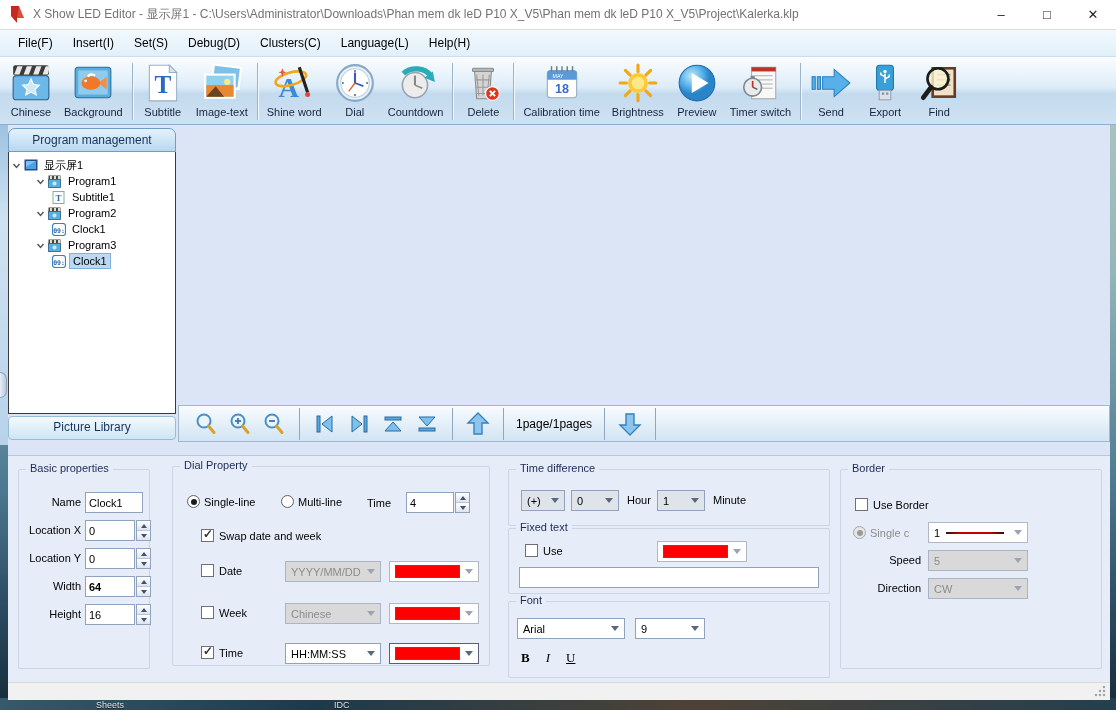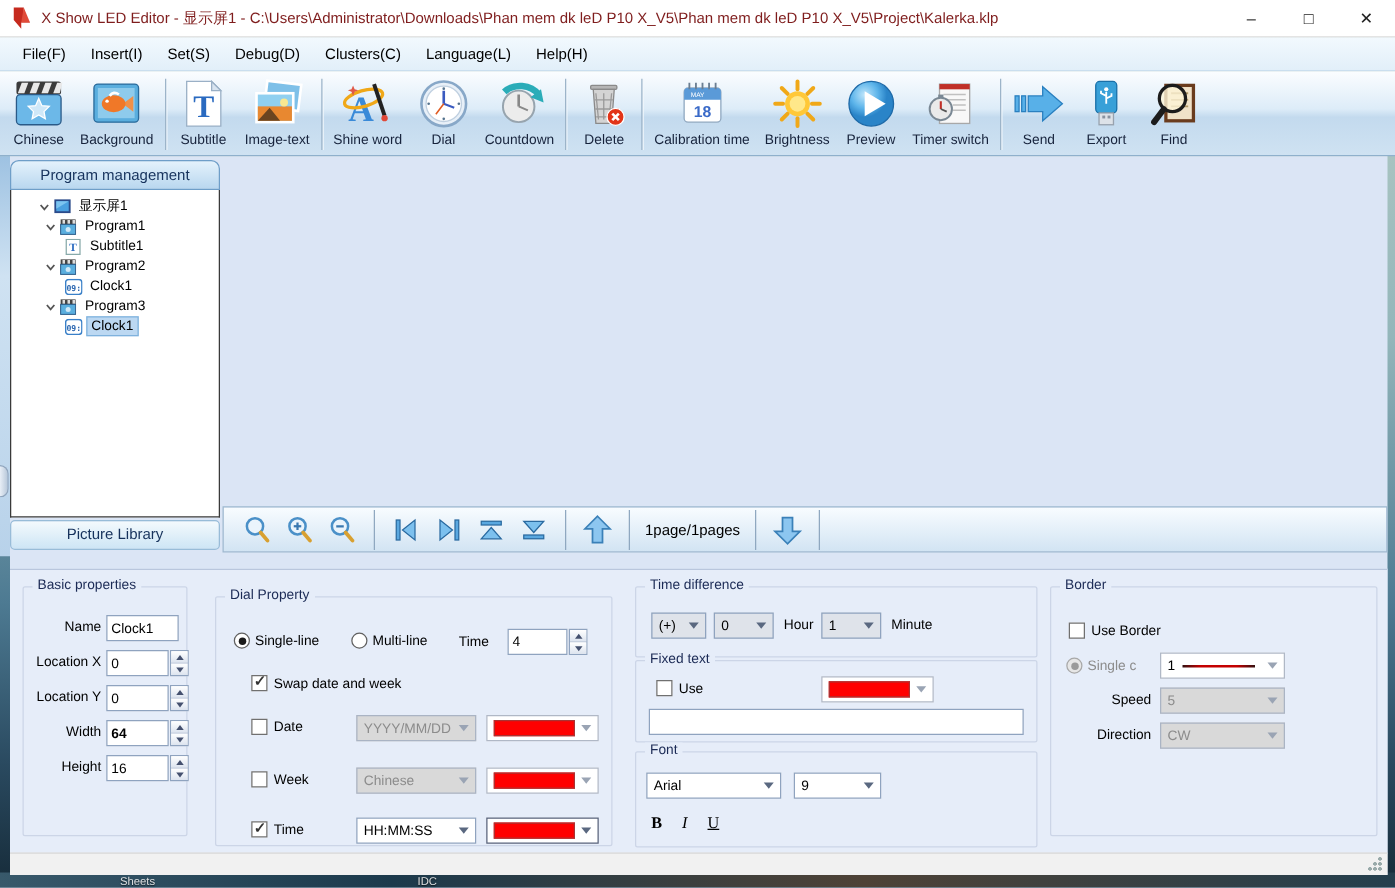--- a/index.html
+++ b/index.html
@@ -5,21 +5,21 @@
 *{margin:0;padding:0;box-sizing:border-box}
 html,body{width:1116px;height:710px;overflow:hidden}
 body{position:relative;font-family:"Liberation Sans",sans-serif;font-size:12px;color:#000;background:#6b8ca0}
 
 .desktop{position:absolute;inset:0;background:linear-gradient(180deg,#b9cec6 0%,#93b6ba 38%,#4d7a92 68%,#2a4a60 86%,#162b39 100%)}
 .desktop-band{position:absolute;left:0;top:698px;width:1116px;height:12px;background:linear-gradient(90deg,#38596b,#1c3a4c 28%,#4e4236 62%,#243f4e 100%)}
 .desktop-text{position:absolute;top:700px;font-size:9px;color:rgba(255,255,255,.85);text-shadow:0 1px 1px rgba(0,0,0,.7)}
 
 .titlebar{position:absolute;left:0;top:0;width:1116px;height:30px;background:#fff;border-bottom:1px solid #dcdcdc;display:flex;align-items:center}
 .app-icon{width:17px;height:19px;margin:0 7px 0 9px}
-.title-text{font-size:12px;color:#7f1d1d;white-space:nowrap}
+.title-text{font-size:12px;color:#737373;white-space:nowrap}
 .win-controls{margin-left:auto;display:flex;height:30px}
 .wc{width:46px;display:flex;align-items:center;justify-content:center;font-size:13px;color:#222}
 .menubar{position:absolute;left:0;top:30px;width:1116px;height:27px;background:linear-gradient(180deg,#f2f9fe,#e2eff9);border-bottom:1px solid #cadeee;display:flex;align-items:center;padding-left:8px}
 .menu-item{padding:4px 10px;font-size:12px;color:#000}
 .toolbar{position:absolute;left:0;top:57px;width:1116px;height:68px;background:linear-gradient(180deg,#fbfdff 0%,#ddecf8 45%,#c3daee 55%,#cfe2f2 100%);border-bottom:1px solid #8fb0cc;display:flex;align-items:stretch;padding:2px 0 0 4px}
 .tbtn{display:flex;flex-direction:column;align-items:center;justify-content:flex-start;padding:2px 6px 0 6px}
 .ticon{height:44px;display:flex;align-items:center;justify-content:center}
 .tlabel{font-size:11px;color:#17233c;margin-top:1px;white-space:nowrap}
 .tsep{width:1px;background:#9cb4c9;box-shadow:1px 0 0 #f2f8fc;margin:4px 3px}
 
@@ -28,21 +28,21 @@
 .win-mid{position:absolute;left:8px;top:125px;width:1102px;height:575px;background:#dbe5f5}
 
 .sidebar{position:absolute;left:0;top:3px;width:168px;height:312px}
 .sidebar-header{height:24px;background:linear-gradient(180deg,#e4f2fc,#b9d7ef);border:1px solid #6e9ec8;border-radius:7px 7px 0 0;text-align:center;line-height:22px;font-size:12px;color:#16325c}
 .tree{position:absolute;left:0;top:24px;right:0;bottom:26px;background:#fff;border:1px solid #3a3a3a;border-top:none;padding-top:5px;overflow:hidden}
 .tree-item{display:flex;align-items:center;height:16px;font-size:11px;color:#000;white-space:nowrap}
 .tree-item .chev{width:14px;display:flex;justify-content:center}
 .t-ico{width:15px;height:14px;display:flex;align-items:center;justify-content:center;margin-right:3px}
 .tlbl{padding:0 3px;line-height:14px}
 .tlbl.sel{background:#bcd8f2;border:1px solid #7fb2dd}
-.d0{padding-left:19px}.d1{padding-left:24px}.d2{padding-left:42px}
+.d0{padding-left:0}.d1{padding-left:24px}.d2{padding-left:42px}
 .picture-library{position:absolute;left:0;bottom:0;width:168px;height:24px;background:linear-gradient(180deg,#f4fafd,#cde5f5);border:1px solid #98bcd8;border-radius:4px;text-align:center;line-height:21px;font-size:12px;color:#16325c}
 
 .canvas{position:absolute;left:170px;top:3px;width:932px;height:277px;background:#c1c1c1;border-left:1px solid #8f8f8f;border-top:1px solid #8f8f8f}
 .led{position:absolute;left:439px;top:131px;width:64px;height:19px;background:#000;border:1px solid #35d23a;display:flex;align-items:center;justify-content:center;font-family:"DejaVu Sans Mono",monospace;font-size:12px;font-weight:bold;color:#ff2318;letter-spacing:-1px}
 
 .navbar{position:absolute;left:170px;top:280px;width:932px;height:37px;background:linear-gradient(180deg,#f8fcff,#d2e4f3);border:1px solid #9fb9d0;display:flex;align-items:center;padding-left:10px}
 .nbtn{width:30px;height:30px;display:flex;align-items:center;justify-content:center;margin:0 2px}
 .nsep{width:1px;height:32px;background:#8fa8c0;margin:0 8px}
 .page-indicator{font-size:12px;color:#000;padding:0 4px;white-space:nowrap}
 
@@ -533,21 +533,21 @@
           <i class="sd"></i>
         </span>
       <span class="plabel r" style="left:2px;top:138px;width:60px">Height</span>
       <input class="txt" style="left: 66px; top: 134px; width: 50px;" value="16">
       <span class="spin" style="left:117px;top:134px">
           <i class="su"></i>
           <i class="sd"></i>
         </span>
     </div>
 
-    <div class="group" style="left:164px;top:21px;width:318px;height:200px">
+    <div class="group" style="left:164px;top:10px;width:318px;height:200px">
       <span class="glabel">Dial Property</span>
       <span class="radio sel" style="left:14px;top:28px"></span>
       <span class="cb-lab" style="left:31px;top:29px">Single-line</span>
       <span class="radio" style="left:108px;top:28px"></span>
       <span class="cb-lab" style="left:125px;top:29px">Multi-line</span>
       <span class="plabel" style="left:194px;top:30px">Time</span>
       <input class="txt" style="left: 233px; top: 25px; width: 48px;" value="4">
       <span class="spin" style="left:282px;top:25px">
           <i class="su"></i>
           <i class="sd"></i>

